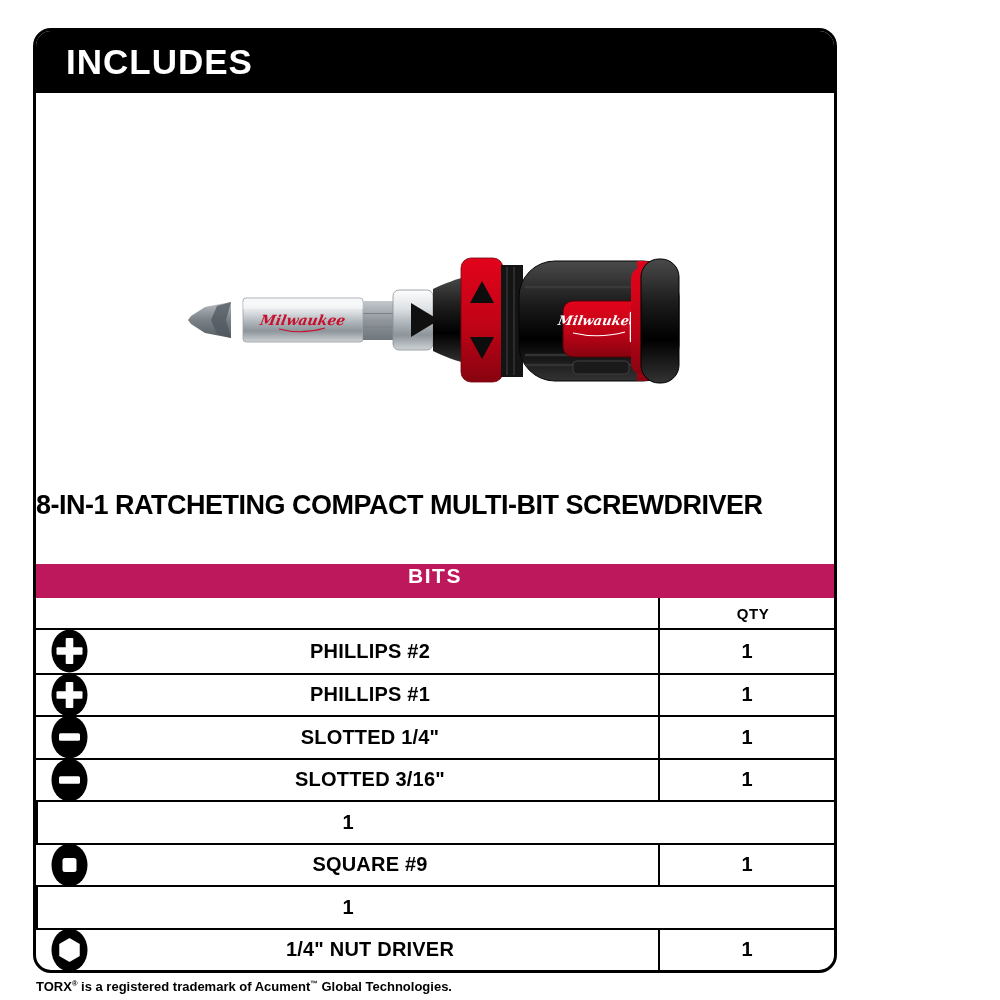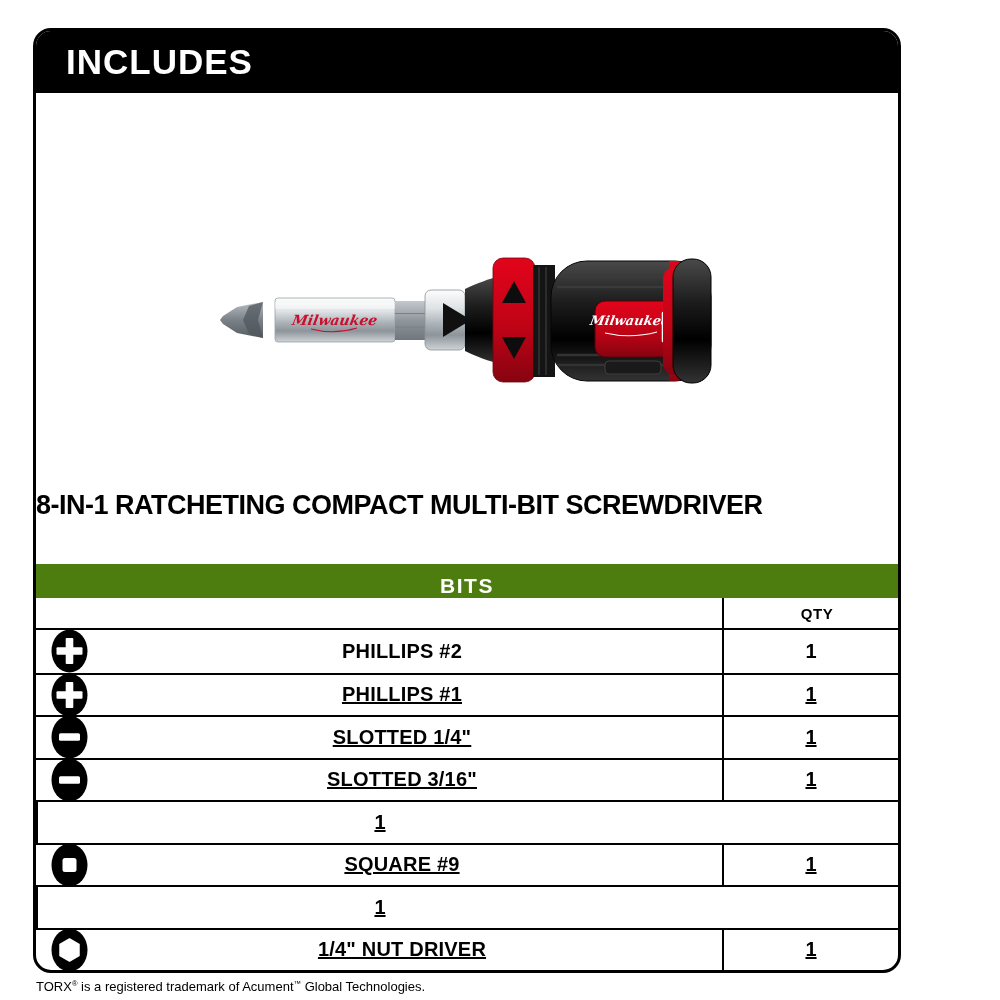--- a/index.html
+++ b/index.html
@@ -1,65 +1,65 @@
 <!DOCTYPE html>
 <html><head>
 <meta charset="utf-8">
 <style>
   html,body{margin:0;padding:0;}
   body{
     width:1000px;height:1000px;background:#fff;position:relative;
     font-family:"Liberation Sans", sans-serif;color:#000;overflow:hidden;
   }
   .frame{
-    position:absolute;left:33px;top:28px;width:868px;height:945px;
+    position:absolute;left:33px;top:28px;width:804px;height:945px;
     border:3px solid #000;border-radius:18px;box-sizing:border-box;
     overflow:hidden;background:#fff;display:flex;flex-direction:column;
   }
   .includes-bar{
     flex:0 0 62px;background:#000;color:#fff;display:flex;align-items:center;
     padding-left:30px;font-size:35px;font-weight:800;letter-spacing:1px;
   }
   .product-area{position:relative;flex:0 0 471px;background:#fff;}
   .product-svg{position:absolute;left:50%;top:150px;transform:translateX(-50%);}
   .product-title{
     position:absolute;left:0;right:0;top:397px;
     font-size:27px;font-weight:800;letter-spacing:-0.5px;white-space:nowrap;
   }
   .bits-bar{
-    flex:0 0 34px;background:#4d7c0f;color:#fff;display:flex;align-items:flex-end;
+    flex:0 0 34px;background:#be185d;color:#fff;display:flex;align-items:flex-start;
     justify-content:center;font-size:21px;font-weight:800;letter-spacing:1.5px;
   }
   .qty-header-row{
     flex:0 0 30px;display:grid;grid-template-columns:1fr 176px;
     border-bottom:2.5px solid #000;
   }
   .qty-header-cell{
     border-left:2.5px solid #000;display:flex;align-items:center;justify-content:center;
     font-size:15px;font-weight:800;letter-spacing:0.5px;padding-left:12px;
   }
   .bit-rows{flex:1 1 auto;display:grid;grid-auto-rows:1fr;}
   .bit-row{display:grid;grid-template-columns:1fr 176px;}
-  .bit-row + .bit-row{border-top:2.5px solid #000;text-decoration:underline;}
+  .bit-row + .bit-row{border-top:2.5px solid #000;}
   .cell-item{position:relative;display:flex;align-items:center;}
   .bit-icon{
     position:absolute;left:15px;top:50%;transform:translateY(-50%);
     width:37px;height:44px;display:block;
   }
   .bit-icon svg{display:block;width:100%;height:100%;}
   .bit-label{
     flex:1;text-align:center;padding-left:46px;
     font-size:20px;font-weight:800;letter-spacing:0.2px;
   }
   .cell-qty{
     border-left:2.5px solid #000;display:flex;align-items:center;justify-content:center;
     font-size:20px;font-weight:800;
   }
   .footnote{
-    position:absolute;left:36px;top:979px;font-size:13px;font-weight:400;
+    position:absolute;left:36px;top:979px;font-size:13px;font-weight:700;
   }
   sup{font-size:58%;vertical-align:super;line-height:0;}
   .logo-script{
     font-family:"DejaVu Serif", serif;font-style:italic;font-weight:bold;
   }
 </style>
 </head>
 <body>
 
 <div class="frame">

